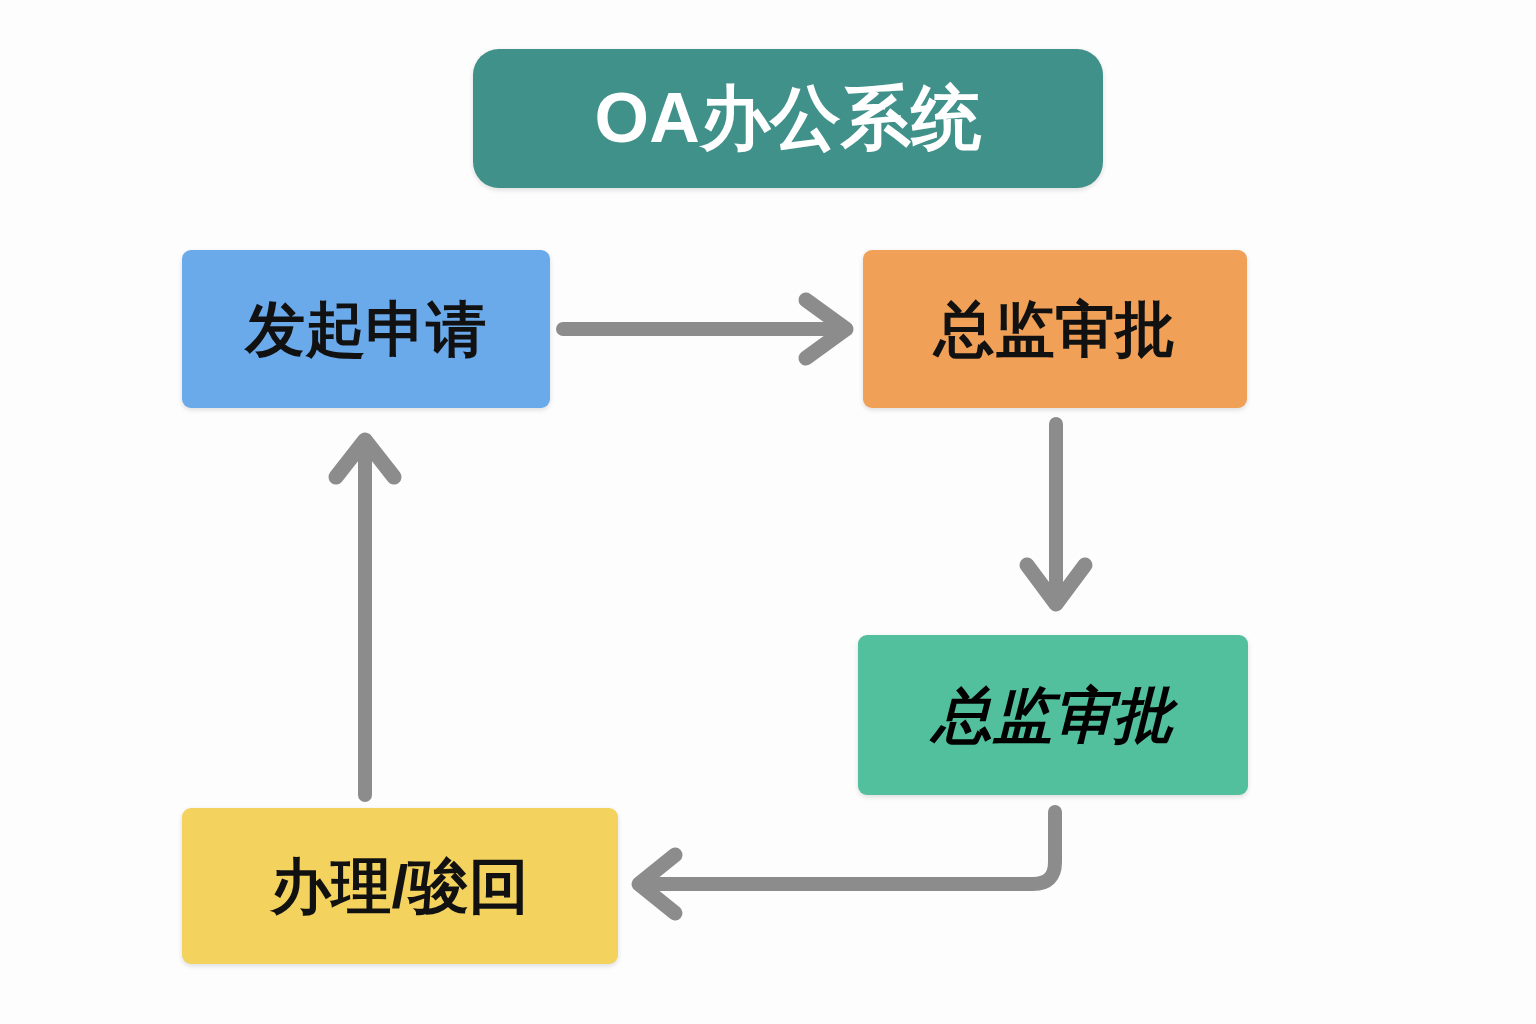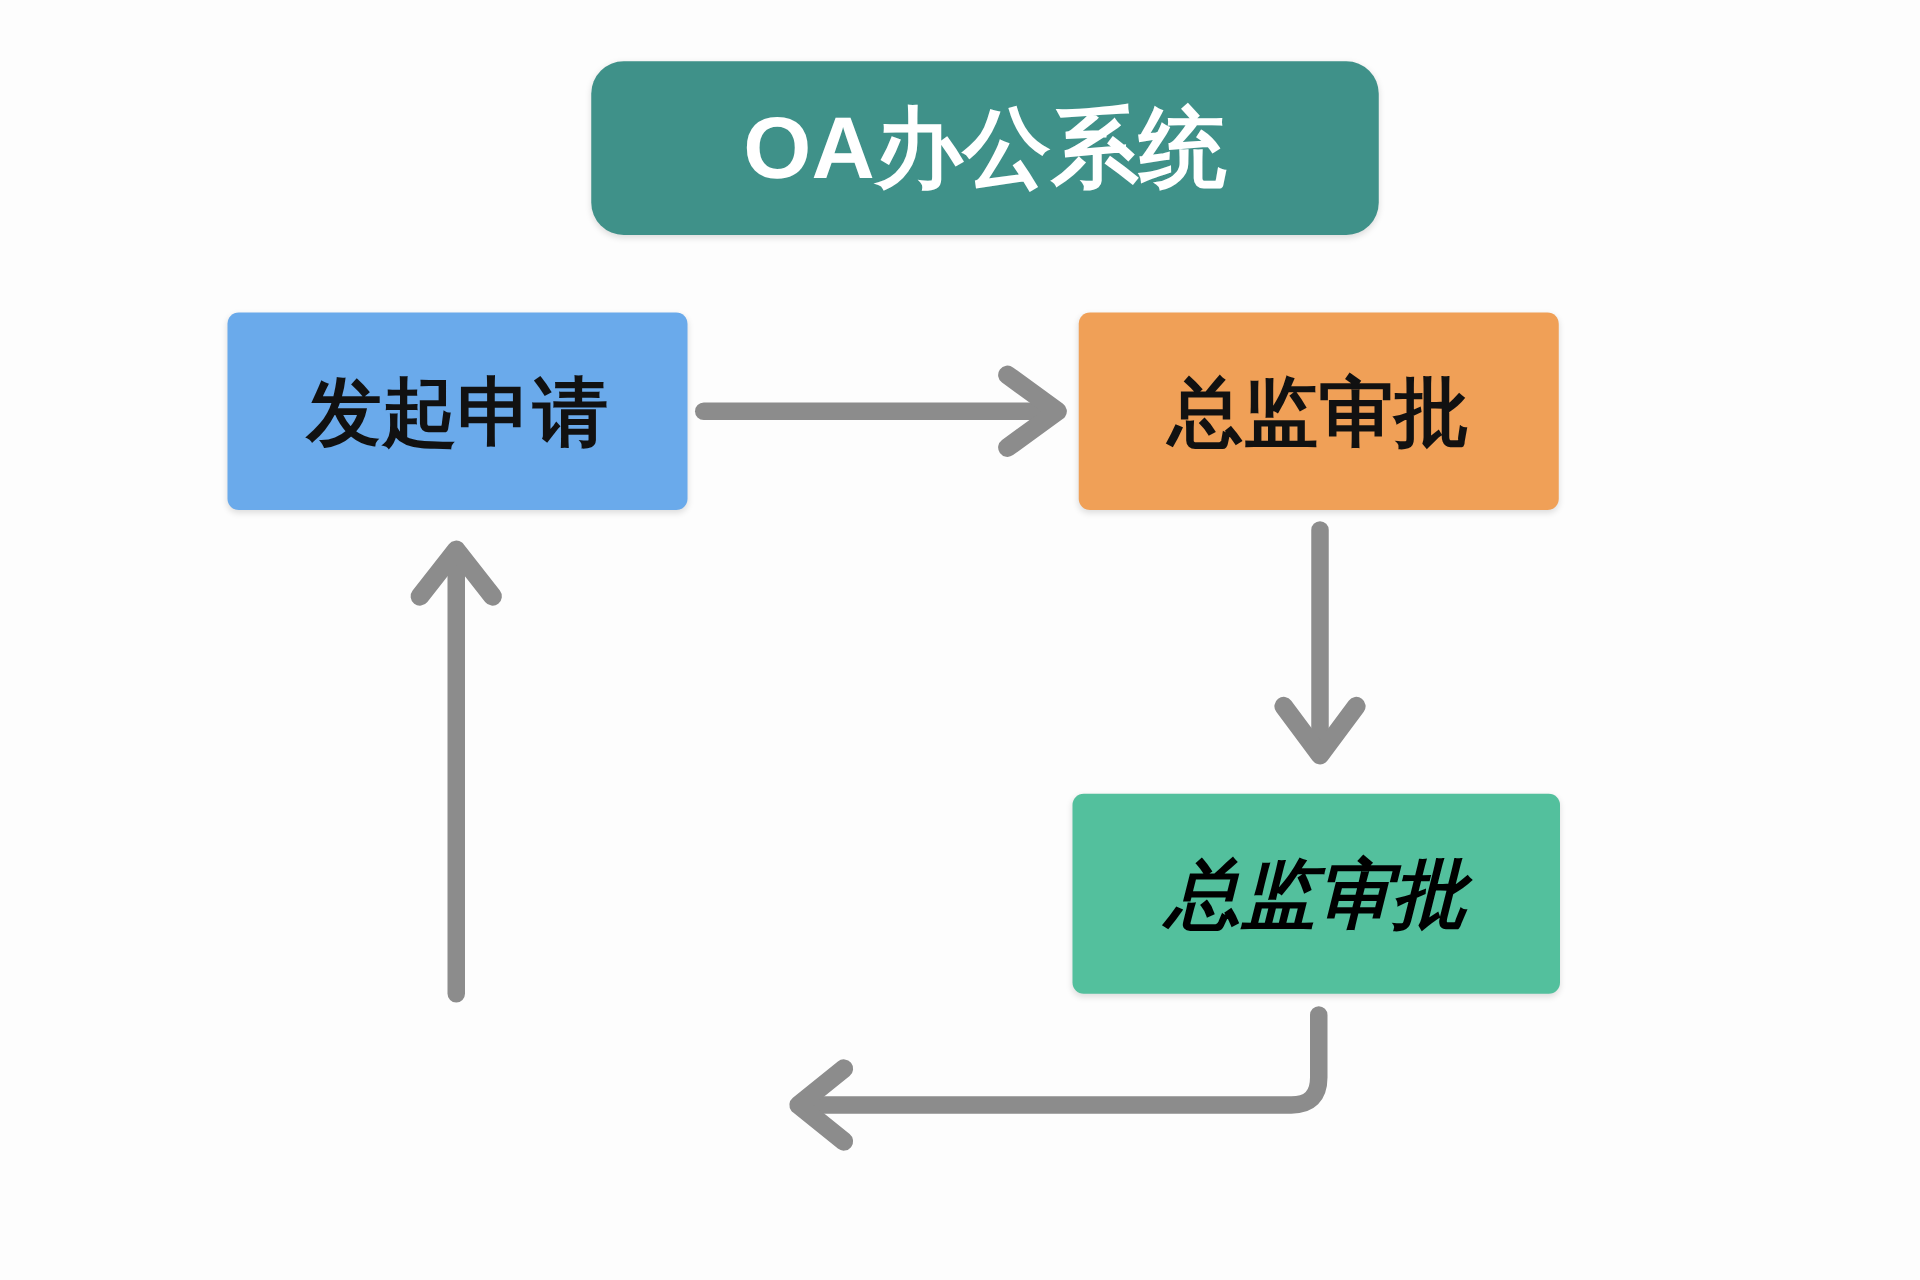--- a/index.html
+++ b/index.html
@@ -148,14 +148,17 @@
   </div>
 
   <div id="node-supervisor" class="node process" style="background: rgb(240, 160, 87);">
     <span class="node-label" style="color: rgb(17, 17, 17);">总监审批</span>
   </div>
 
   <div id="node-director" class="node process" style="background: rgb(83, 192, 157);">
     <span class="node-label" style="color: #000000; font-style: italic;">总监审批</span>
   </div>
 
+  <div id="node-handle" class="node process" style="background: rgb(243, 211, 94);">
+    <span class="node-label" style="color: rgb(17, 17, 17);">办理/骏回</span>
+  </div>
 
 </div>
 
 </body></html>

